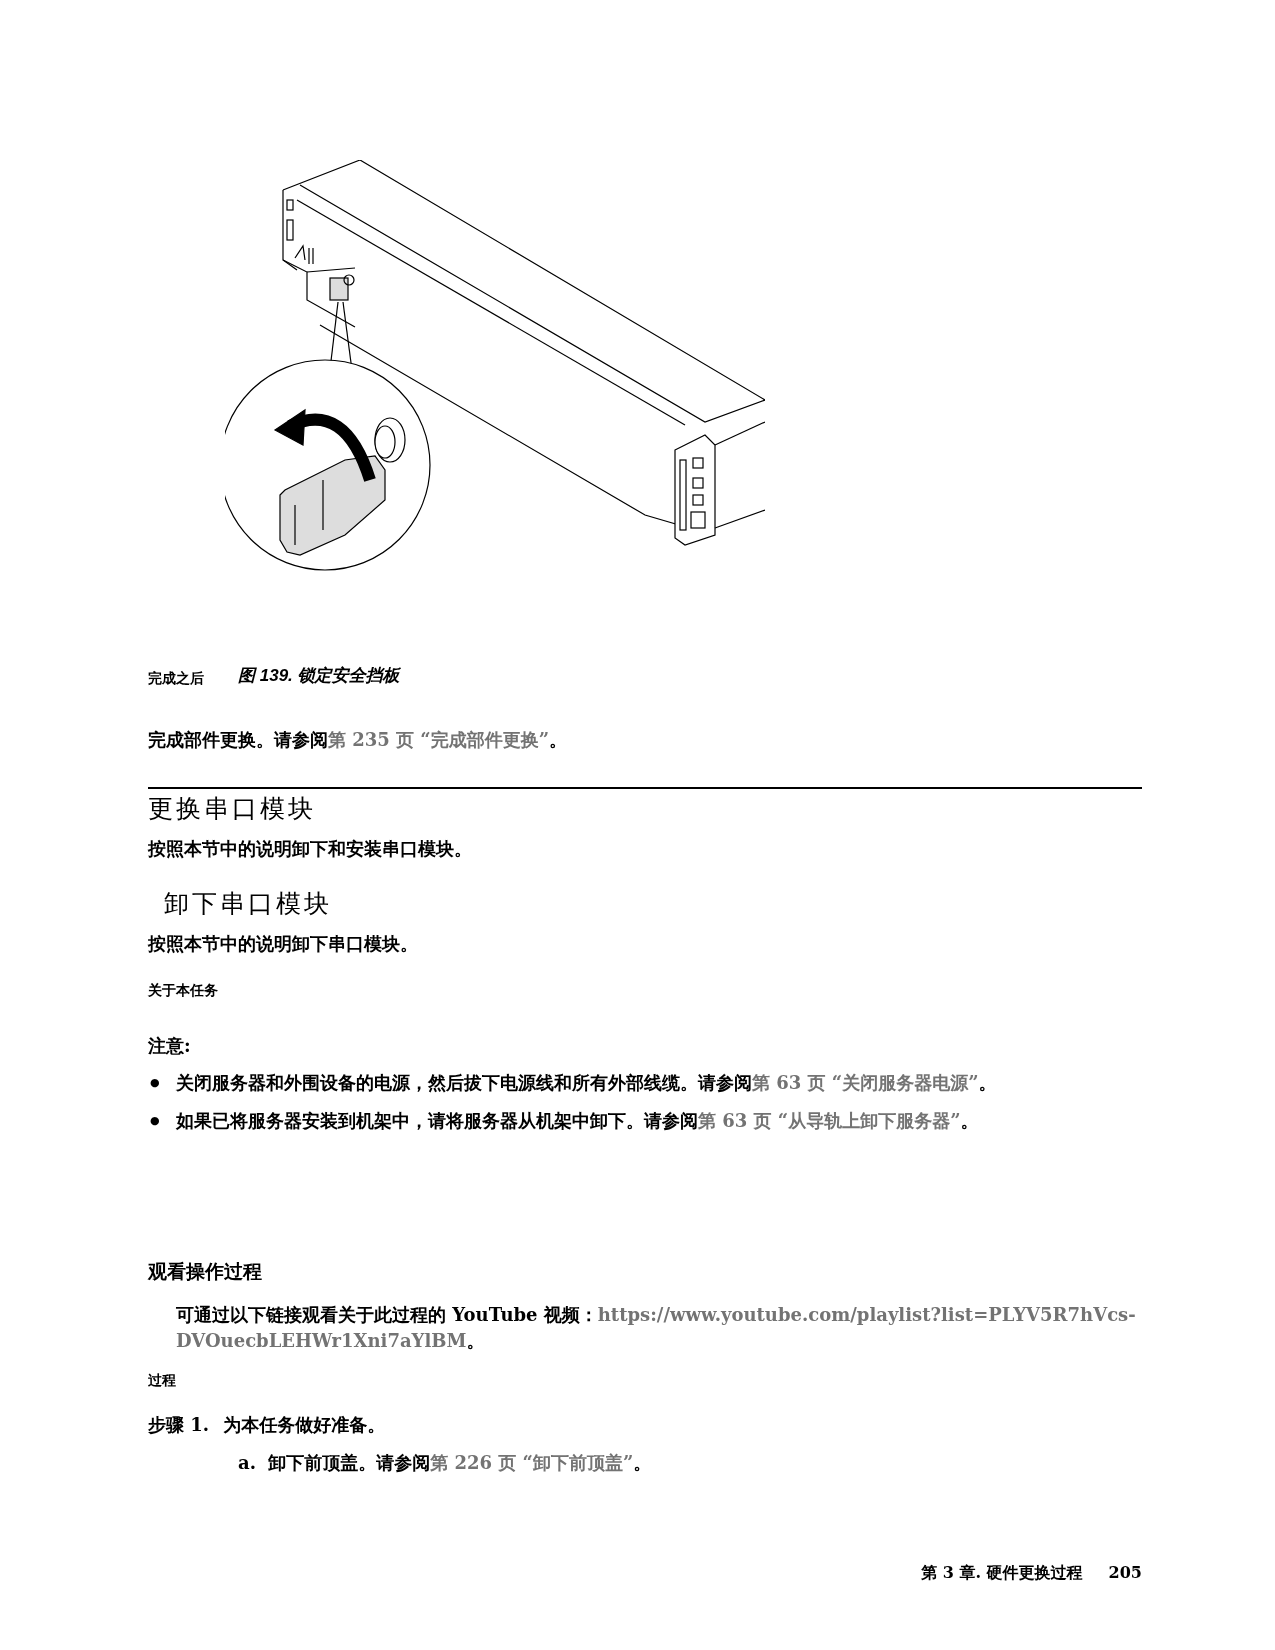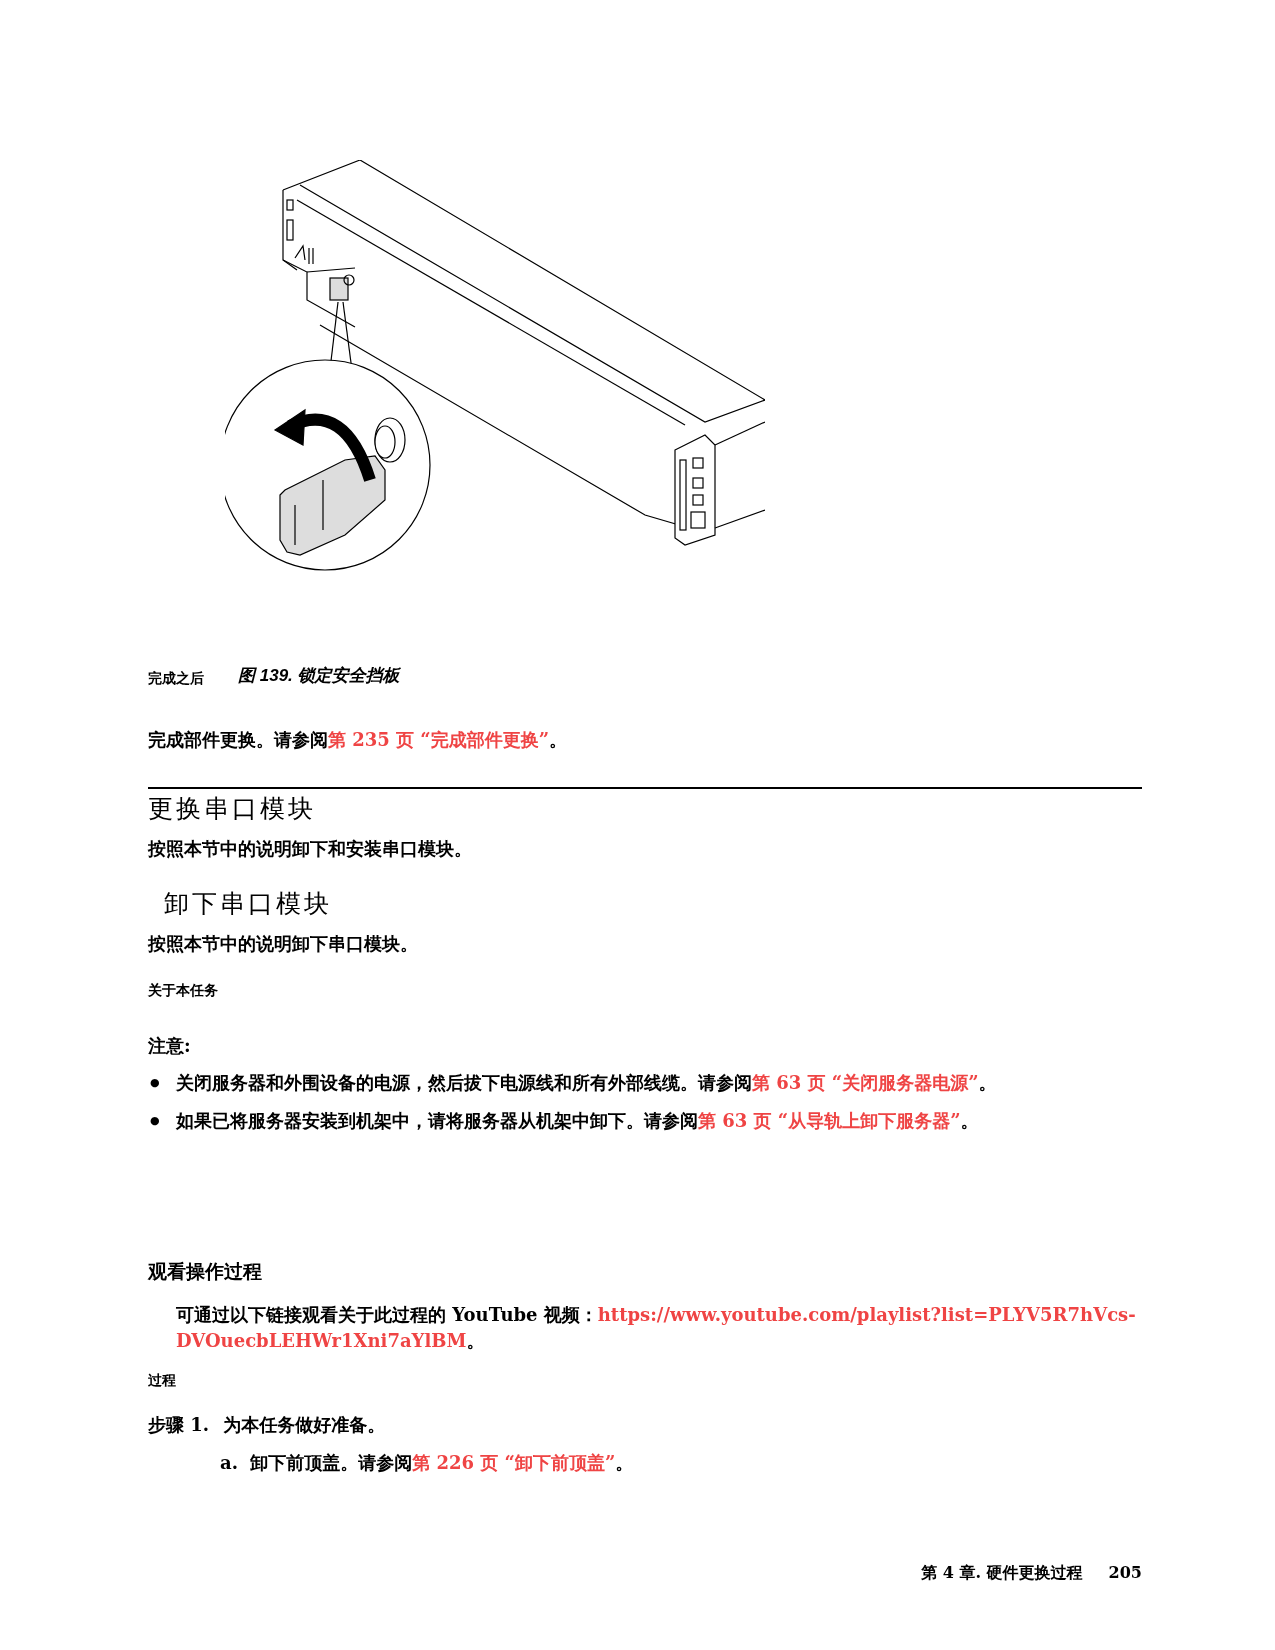--- a/index.html
+++ b/index.html
@@ -1,19 +1,19 @@
 <!DOCTYPE html>
 <html><head>
 <meta charset="utf-8">
 <style>
   html, body { margin: 0; padding: 0; background: #ffffff; }
   body { width: 1275px; height: 1650px; position: relative; overflow: hidden;
          font-family: "DejaVu Serif", "Liberation Serif", serif; color: #000; }
   .abs { position: absolute; }
-  .link { color: #ef4444; }
+  .link { color: #737373; }
   .figure { left: 225px; top: 160px; width: 540px; height: 440px; }
   .caption { left: 238px; top: 624px; font-size: 17px; font-style: italic; font-weight: bold;
              font-family: Liberation Sans, sans-serif; margin-top: 40px; }
   .h3 { font-size: 14px; font-weight: bold; font-family: "DejaVu Sans", sans-serif; }
   .h2 { font-size: 25px; font-family: "DejaVu Sans", sans-serif; letter-spacing: 3px; }
   .p { font-size: 18px; font-weight: bold; line-height: 26px; }
   .rule { left: 148px; top: 787px; width: 994px; height: 2px; background: #000; }
   ul.notes { list-style: none; margin: 0; padding: 0; }
   ul.notes li { position: relative; padding-left: 28px; margin-bottom: 12px; }
   ul.notes li::before { content: "●"; position: absolute; left: 2px; top: 0; font-size: 11px; }
@@ -100,20 +100,20 @@
 <div class="abs p" style="left:148px; top:1258px; font-size:19px;">观看操作过程</div>
 <div class="abs p" style="left:176px; top:1302px; width:966px; word-break:break-all;">
   <span>可通过以下链接观看关于此过程的 YouTube 视频：</span><a class="link">https://www.youtube.com/playlist?list=PLYV5R7hVcs-DVOuecbLEHWr1Xni7aYlBM</a><span>。</span>
 </div>
 
 <div class="abs h3" style="left:148px; top:1372px;">过程</div>
 <div class="abs p" style="left:148px; top:1412px;">
   <span>步骤 1.</span>
   <span style="margin-left:8px;">为本任务做好准备。</span>
 </div>
-<div class="abs p" style="left:220px; top:1450px;">
+<div class="abs p" style="left:238px; top:1450px;">
   <span>a.</span>
   <span style="margin-left:6px;">卸下前顶盖。请参阅</span><a class="link">第 226 页 “卸下前顶盖”</a><span>。</span>
 </div>
 
 <div class="abs footer">
-  <span>第 4 章. 硬件更换过程</span><span class="num">205</span>
+  <span>第 3 章. 硬件更换过程</span><span class="num">205</span>
 </div>
 
 </body></html>

